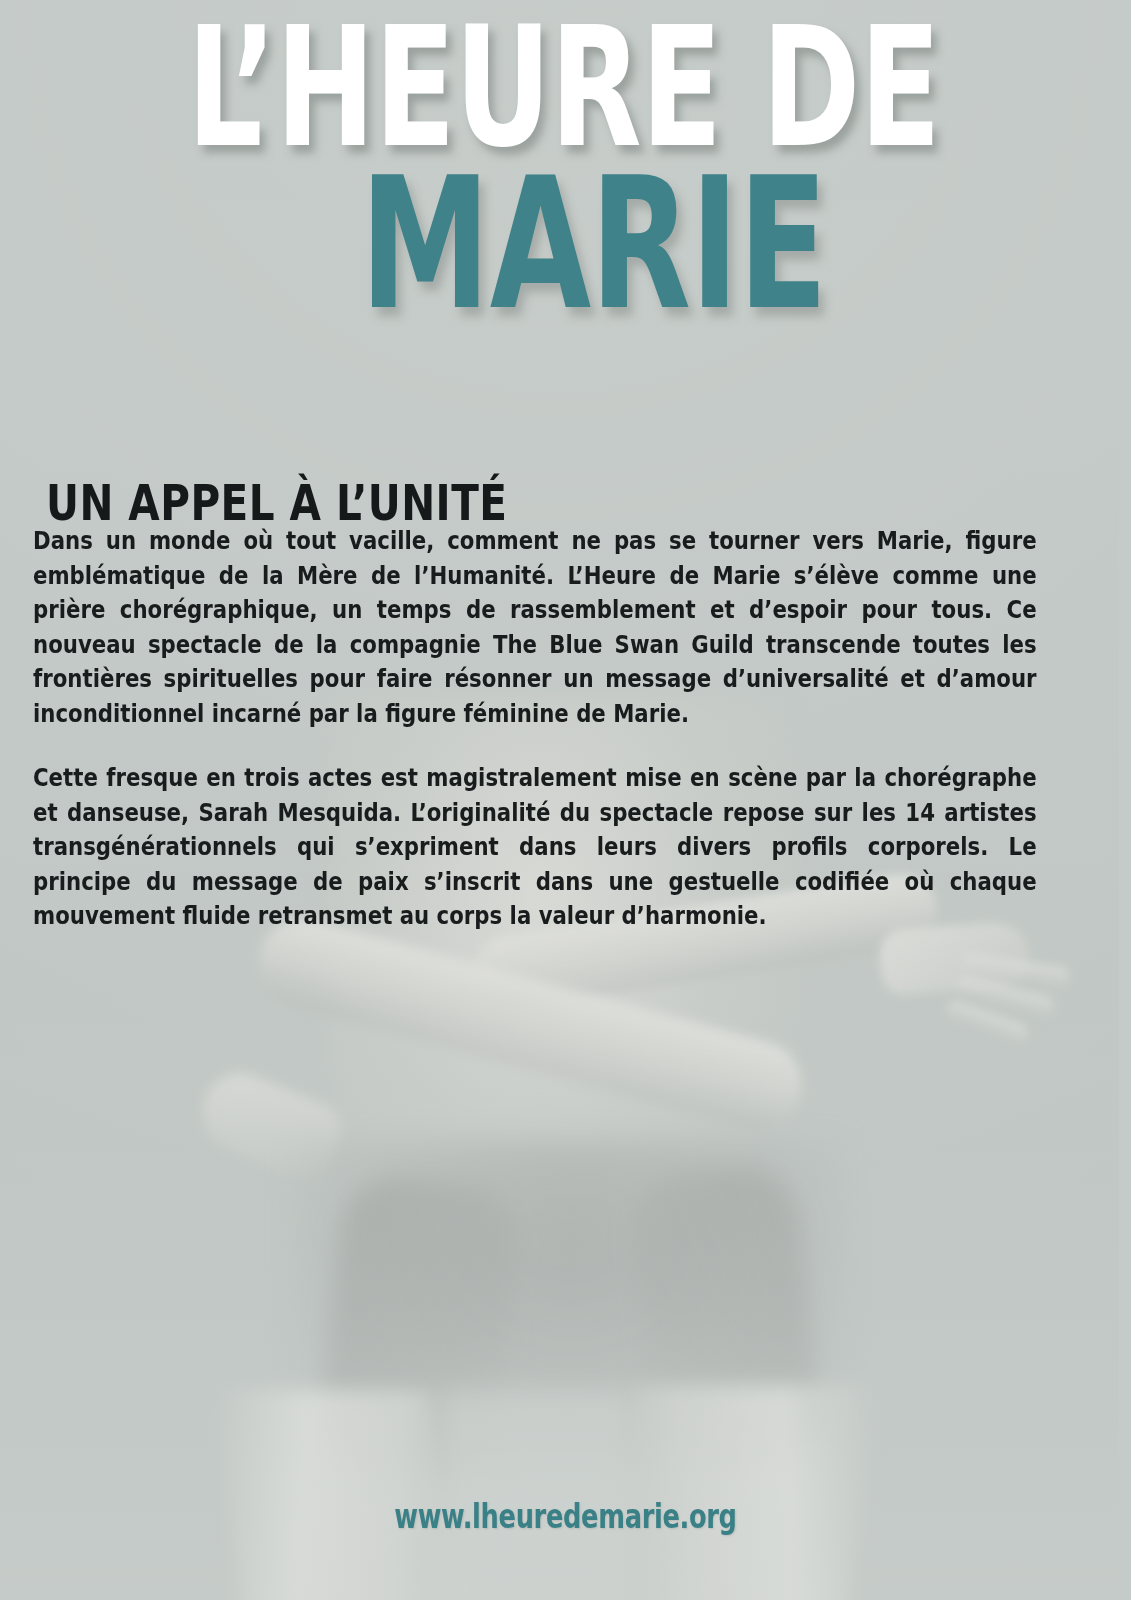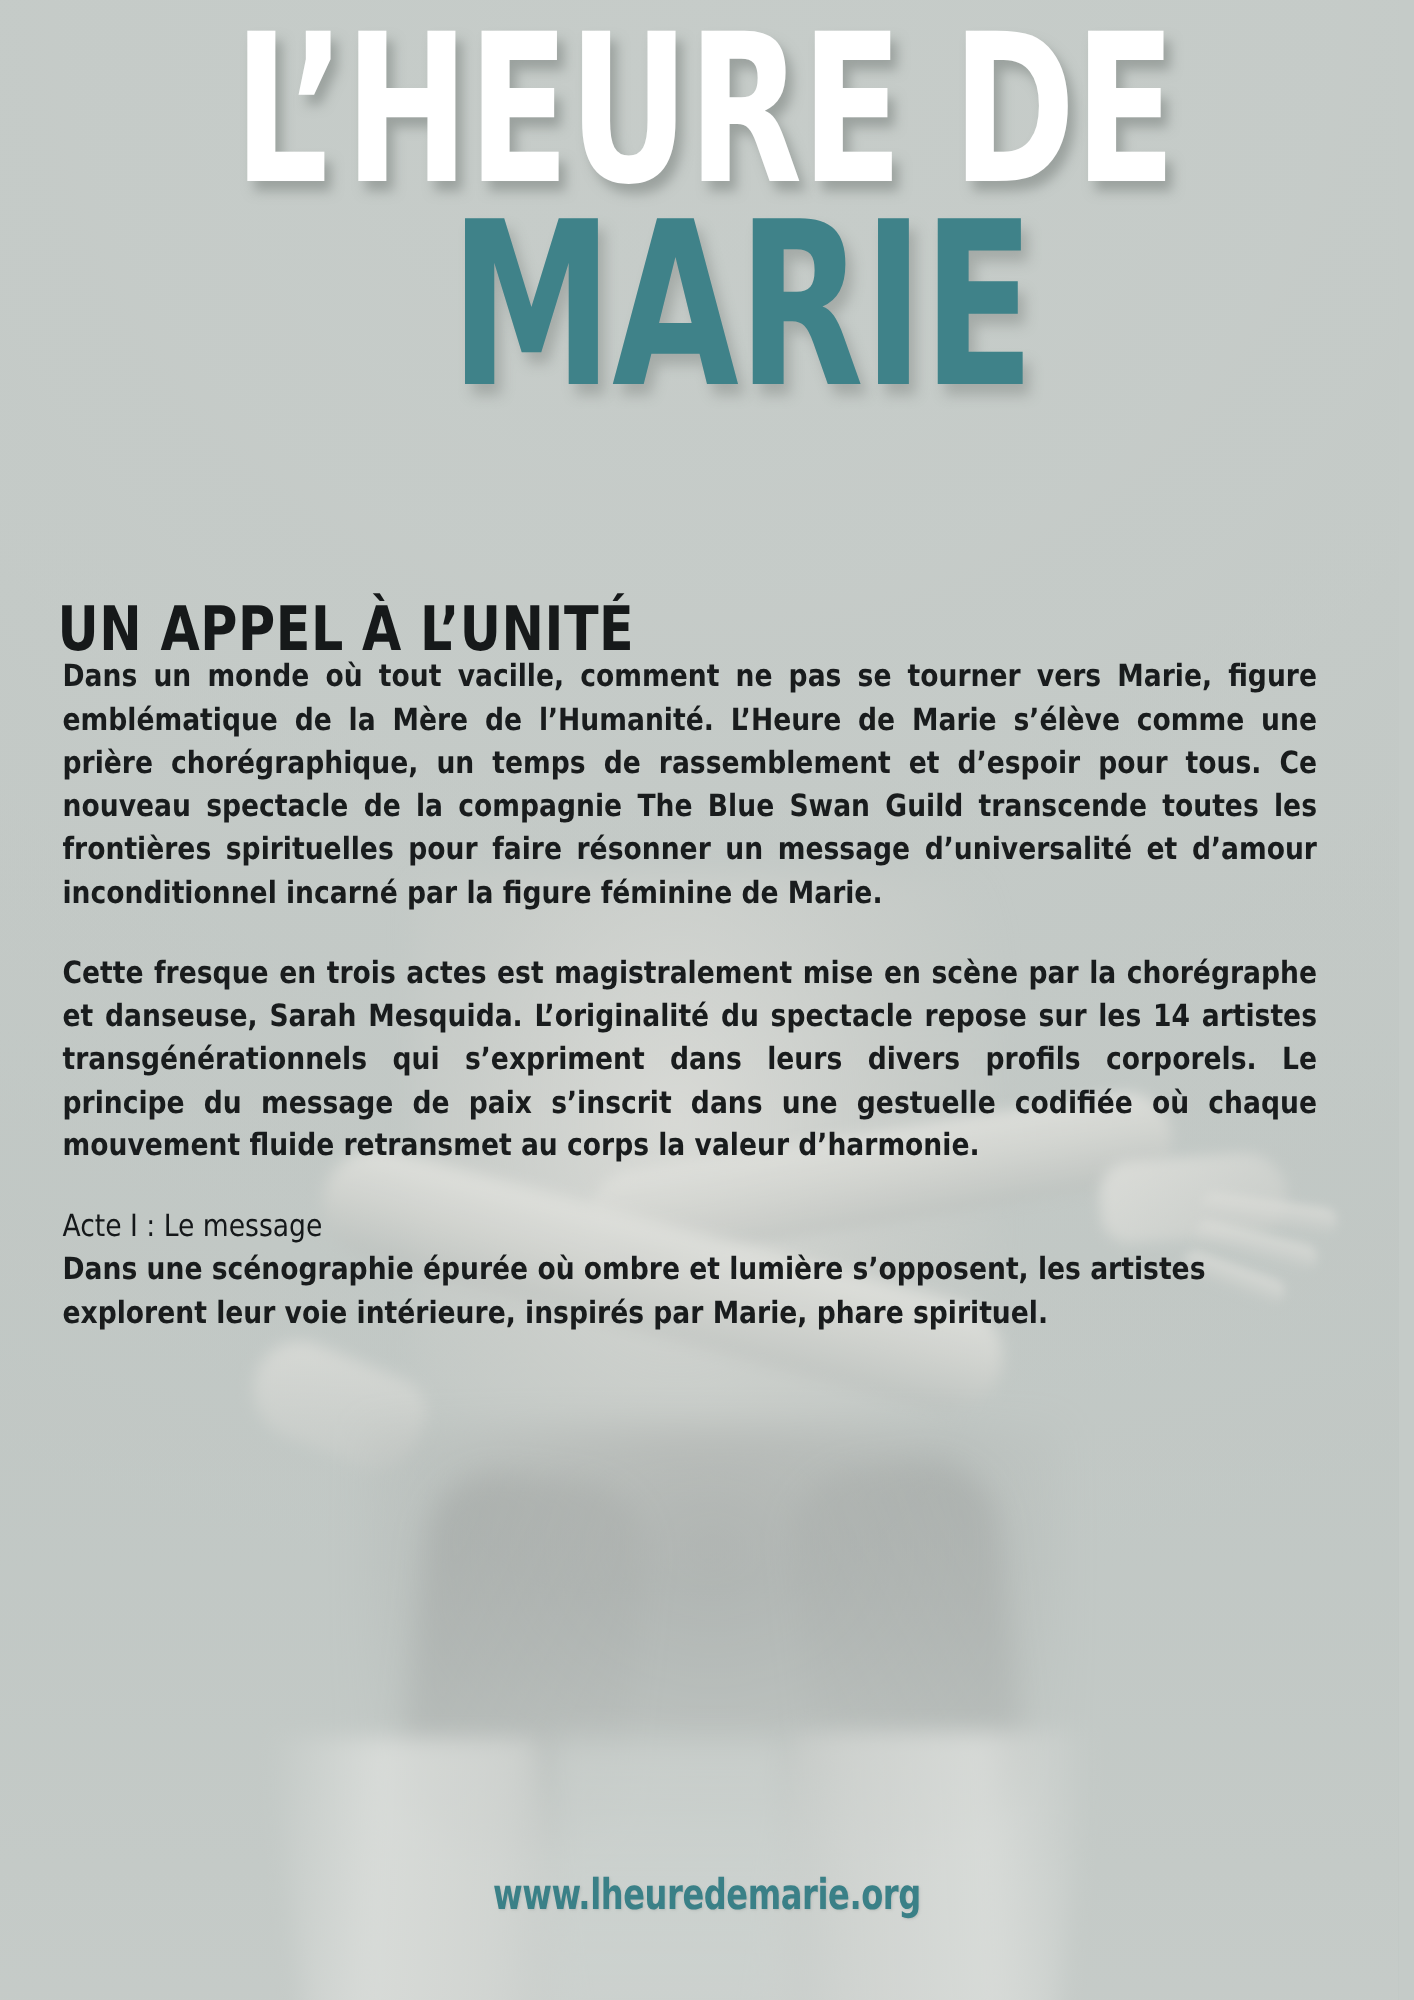--- a/index.html
+++ b/index.html
@@ -178,21 +178,21 @@
     font-size: 49px;
     letter-spacing: 0.5px;
     color: #16191a;
     transform: scaleX(0.92);
     transform-origin: left center;
     white-space: nowrap;
   }
 
   .body-area {
     position: absolute;
-    left: 50px;
+    left: 33px;
     top: 524px;
     width: 1040px;
   }
 
   p.para, p.acte-body {
     margin: 0;
     font-family: "DejaVu Sans Condensed", "Liberation Sans Narrow", "Liberation Sans", sans-serif;
     font-weight: 700;
     font-size: 24.5px;
     line-height: 34.5px;
@@ -262,24 +262,20 @@
     </div>
 
     <h2 class="section-heading">UN APPEL À L’UNITÉ</h2>
 
     <div class="body-area">
 
       <p class="para">Dans un monde où tout vacille, comment ne pas se tourner vers Marie, figure emblématique de la Mère de l’Humanité. L’Heure de Marie s’élève comme une prière chorégraphique, un temps de rassemblement et d’espoir pour tous. Ce nouveau spectacle de la compagnie The Blue Swan Guild transcende toutes les frontières spirituelles pour faire résonner un message d’universalité et d’amour inconditionnel incarné par la figure féminine de Marie.</p>
 
       <p class="para">Cette fresque en trois actes est magistralement mise en scène par la chorégraphe et danseuse, Sarah Mesquida. L’originalité du spectacle repose sur les 14 artistes transgénérationnels qui s’expriment dans leurs divers profils corporels. Le principe du message de paix s’inscrit dans une gestuelle codifiée où chaque mouvement fluide retransmet au corps la valeur d’harmonie.</p>
 
-      <div class="acte">
-        <div class="acte-title">Acte I : Le message</div>
-        <p class="acte-body flush">Dans une scénographie épurée où ombre et lumière s’opposent, les artistes explorent leur voie intérieure, inspirés par Marie, phare spirituel.</p>
-      </div>
 
 
 
     </div>
 
     <div class="website">www.lheuredemarie.org</div>
 
   </div>
 </div>
 

